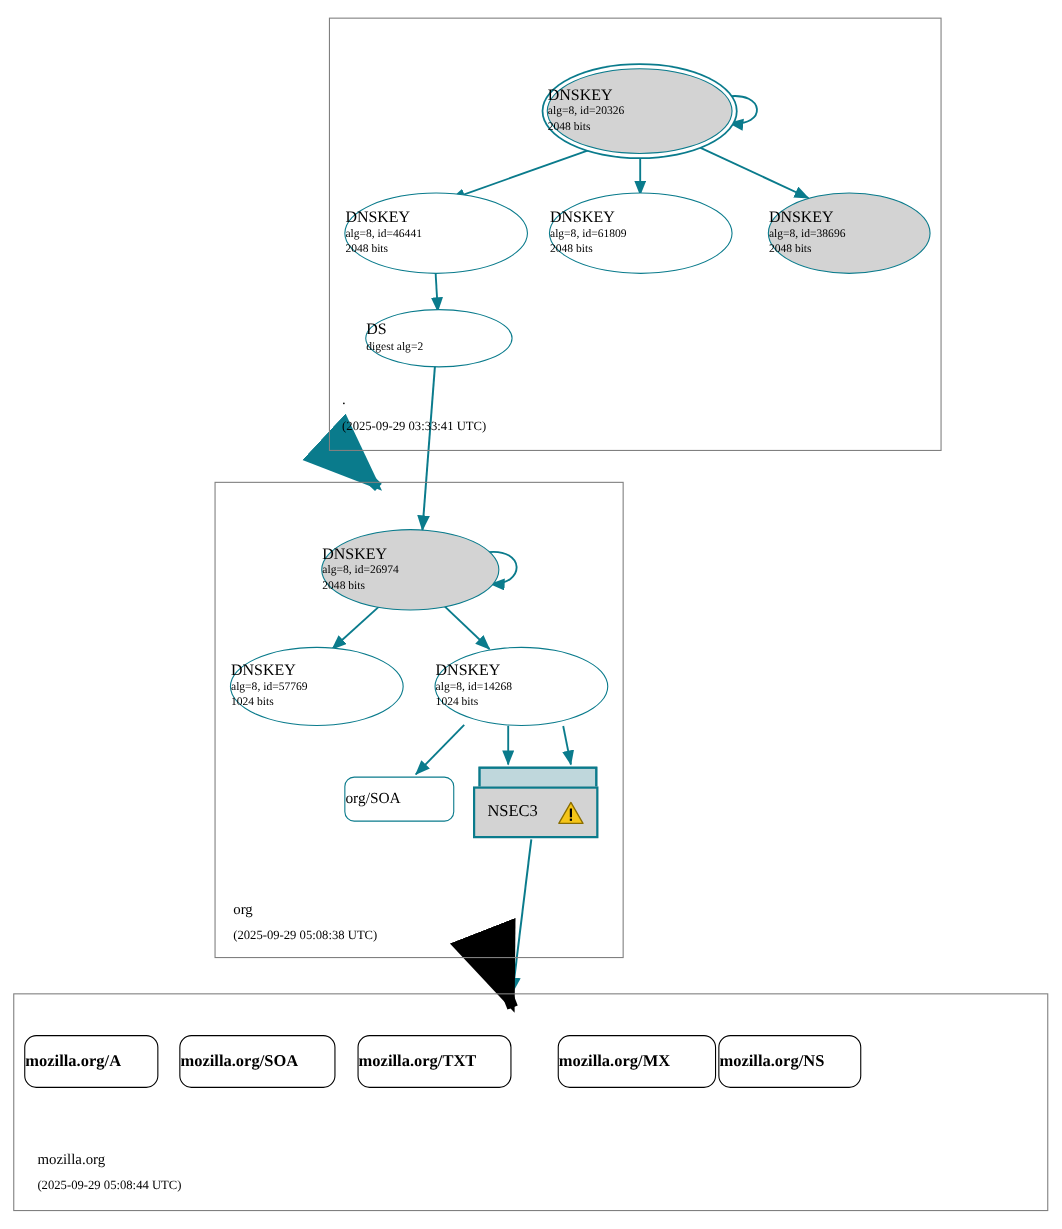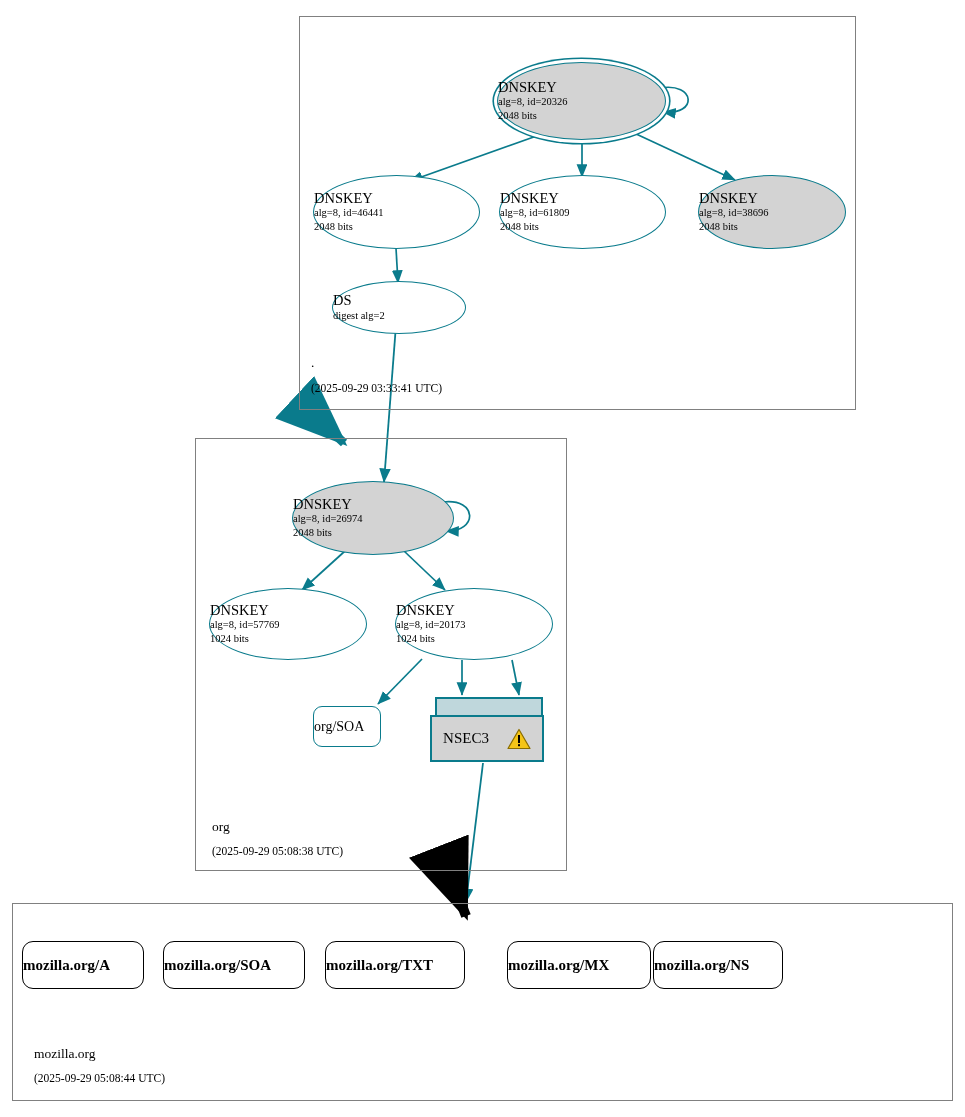--- a/index.html
+++ b/index.html
@@ -206,25 +206,25 @@
   </div>
 
   <div class="node ellipse" style="left:209px; top:588px; width:158px; height:72px;">
     <div class="n-title">DNSKEY</div>
     <div class="n-sub">alg=8, id=57769</div>
     <div class="n-sub">1024 bits</div>
   </div>
 
   <div class="node ellipse" style="left:395px; top:588px; width:158px; height:72px;">
     <div class="n-title">DNSKEY</div>
-    <div class="n-sub">alg=8, id=20173</div>
+    <div class="n-sub">alg=8, id=14268</div>
     <div class="n-sub">1024 bits</div>
   </div>
 
-  <div class="node rrset" style="left:313px; top:706px; width:68px; height:41px;">
+  <div class="node rrset" style="left:313px; top:706px; width:100px; height:41px;">
     <div>org/SOA</div>
   </div>
 
   <div class="nsec-stack" style="left:435px; top:697px; width:108px; height:28px;"></div>
   <div class="nsec-top" style="left:435px; top:697px; width:108px; height:21px;"></div>
   <div class="nsec-main" style="left:430px; top:715px; width:114px; height:47px;">
     <span>NSEC3</span>
     <span class="warn-icon">
       <svg width="24" height="22" viewBox="0 0 24 22">
         <path d="M12 1.5 L23 20.5 L1 20.5 Z" fill="#f5c518" stroke="#8a6d00" stroke-width="1.2" stroke-linejoin="round"></path>

